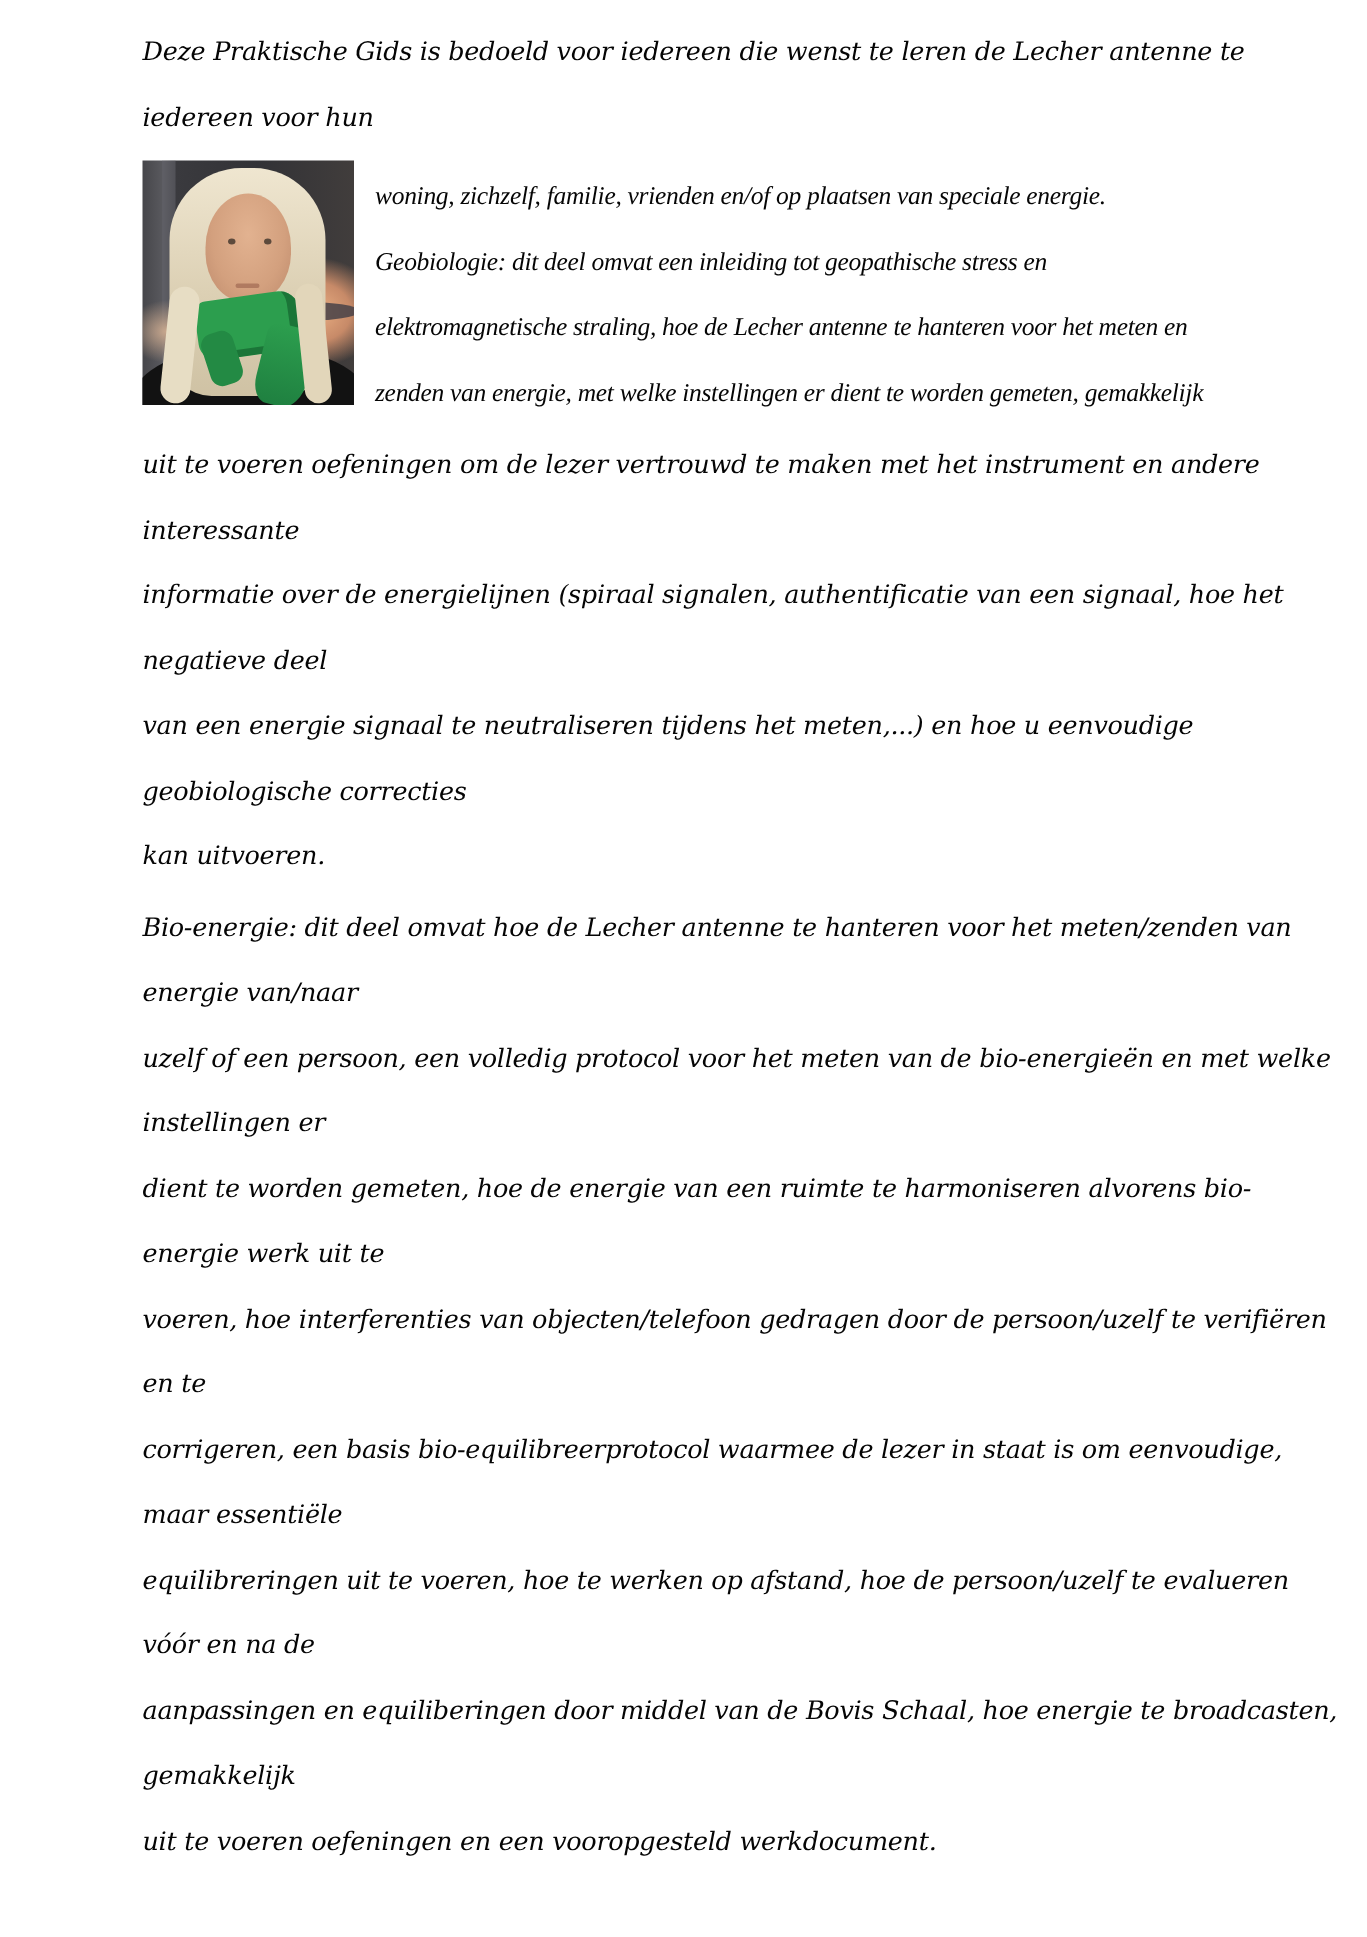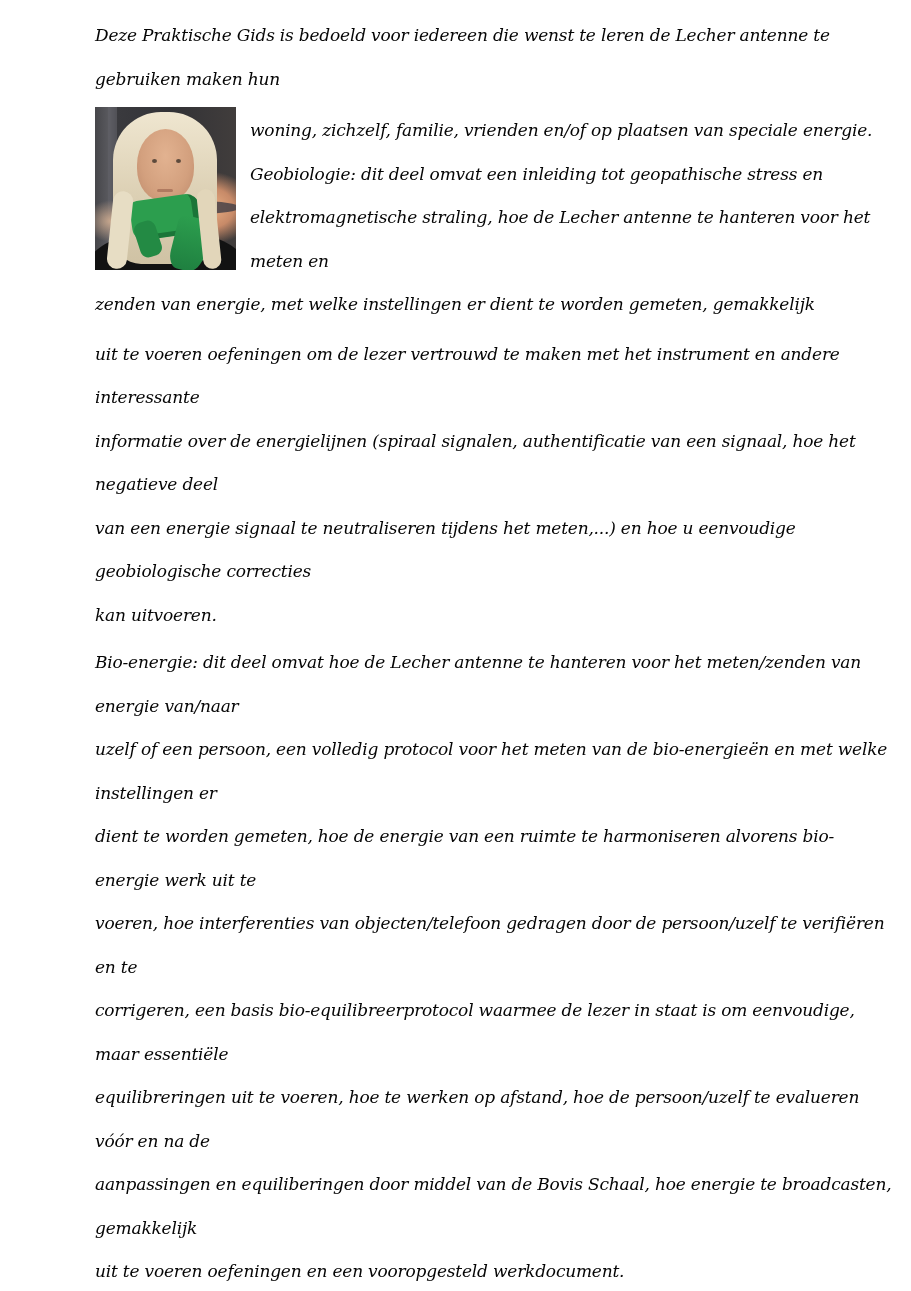--- a/index.html
+++ b/index.html
@@ -15,21 +15,21 @@
   .pre { white-space: pre-line; }
   p.script {
     margin: 0;
     font-family: "DejaVu Serif", serif;
     font-style: italic;
     font-size: 17px;
     letter-spacing: -0.2px;
     line-height: 43.5px;
     color: #050505;
   }
-  #intro-rest-beside { margin-top: 8px; }
+  #intro-rest-beside { margin-top: 8px; font-family: Liberation Serif, serif; }
   #intro-rest-below { clear: none; margin-top: 6px; }
   #para-bio { clear: left; margin-top: 4px; }
 
   
   .photo {
     position: relative; float: left;
     width: 141px; height: 163px;
     margin: 6px 14px 8px 0;
     background: linear-gradient(90deg,#46464a 0%,#5a5a5f 10%,#3a3a3e 16%,#323236 55%,#413d3c 100%);
     overflow: hidden;
@@ -64,21 +64,21 @@
   .ph-strand-l { position:absolute; left:15px; top:84px; width:20px; height:78px;
     border-radius:10px; background:#e7ddc4; transform:rotate(6deg); }
   .ph-strand-r { position:absolute; left:105px; top:82px; width:18px; height:80px;
     border-radius:10px; background:#e2d6ba; transform:rotate(-6deg); }
 </style>
 </head>
 <body>
 
 <div class="content">
 
-  <p class="script" id="intro-line1">Deze Praktische Gids is bedoeld voor iedereen die wenst te leren de Lecher antenne te gebruiken maken hun</p>
+  <p class="script" id="intro-line1">Deze Praktische Gids is bedoeld voor iedereen die wenst te leren de Lecher antenne te iedereen voor hun</p>
 
   <div class="photo">
     <div class="ph-band"></div>
     <div class="ph-sunset"></div>
     <div class="ph-sunset-left"></div>
     <div class="ph-cloud"></div>
     <div class="ph-shoulders"></div>
     <div class="ph-hair"></div>
     <div class="ph-face"></div>
     <div class="ph-eyes"></div>

